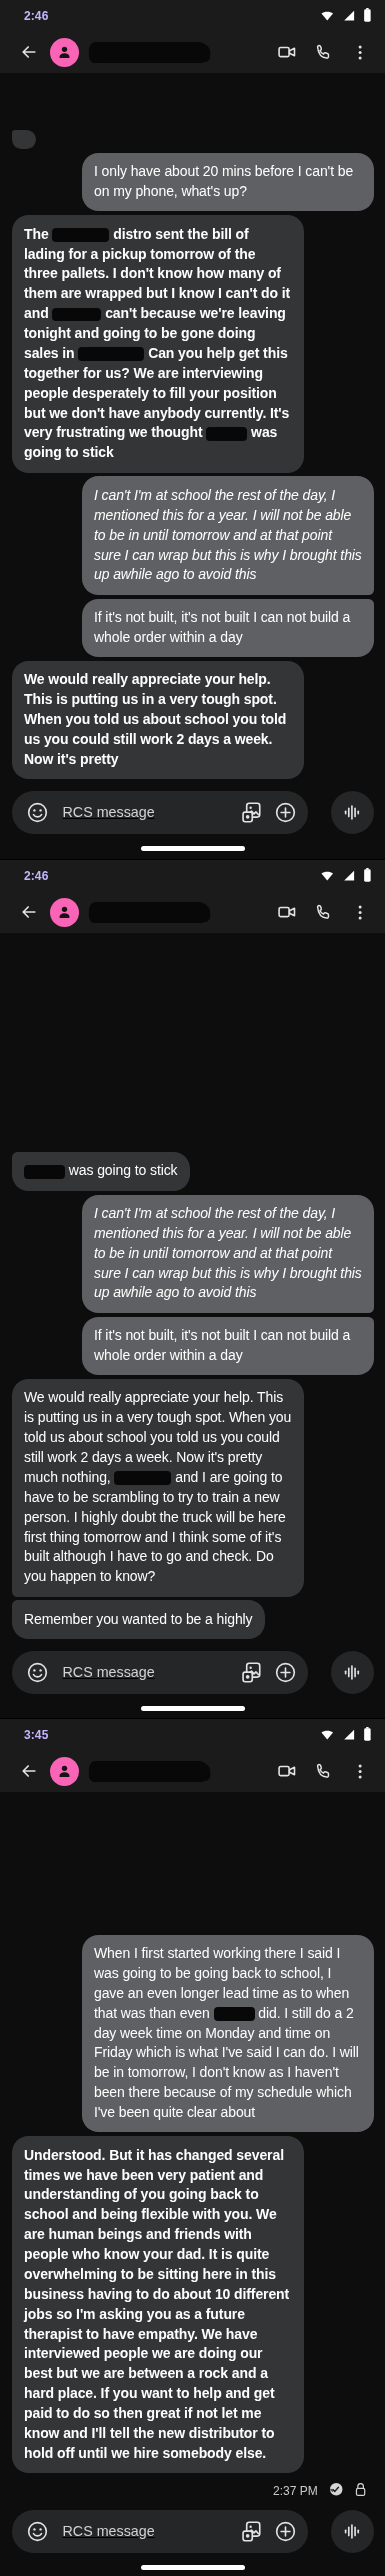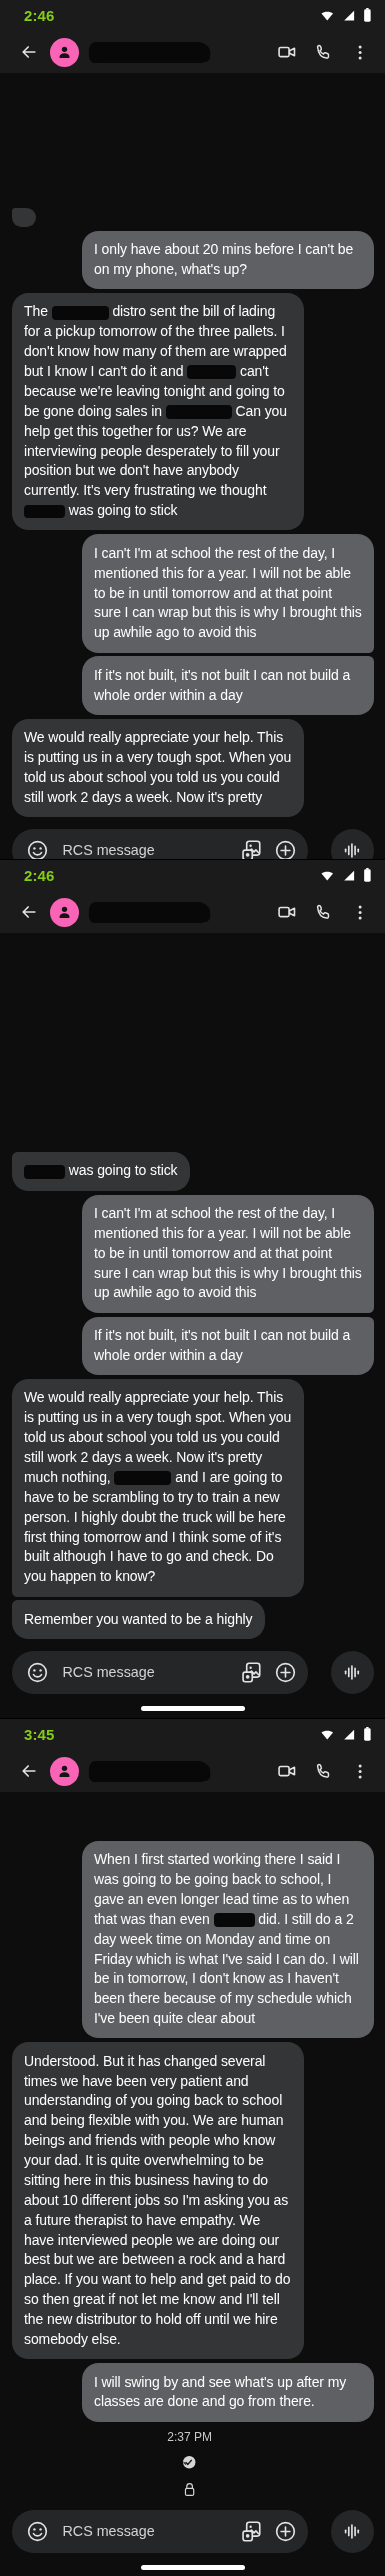--- a/index.html
+++ b/index.html
@@ -21,22 +21,22 @@
   
   .status-bar {
     height: 31px;
     background: #1b1b1b;
     display: flex;
     align-items: center;
     justify-content: space-between;
     padding: 0 14.3px 0 24px;
   }
   .status-time {
-    color: #84cc16;
-    font-size: 15px;
+    color: #c4b5fd;
+    font-size: 12px;
     font-weight: bold;
     letter-spacing: 0.1px;
   }
   .status-icons {
     display: flex;
     align-items: center;
     gap: 6.6px;
   }
   .status-icons svg { display: block; }
 
@@ -116,58 +116,59 @@
     color: #ffffff;
     letter-spacing: -0.1px;
     word-wrap: break-word;
   }
   .bubble.incoming {
     background: #333537;
     border-radius: 16.5px 16.5px 16.5px 5.5px;
   }
   .bubble.incoming.solo {
     border-radius: 16.5px;
+    font-weight: bold;
   }
   .bubble.incoming.top {
     border-radius: 16.5px 16.5px 16.5px 5.5px;
   }
   .bubble.incoming.bottom {
     border-radius: 5.5px 16.5px 16.5px 16.5px;
   }
   .bubble.outgoing {
     background: #5f6063;
     border-radius: 16.5px 16.5px 5.5px 16.5px;
   }
   .bubble.outgoing.solo { border-radius: 16.5px; }
-  .bubble.outgoing.top { border-radius: 16.5px 16.5px 5.5px 16.5px; }
+  .bubble.outgoing.top { border-radius: 16.5px 16.5px 5.5px 16.5px; font-style: italic; }
   .bubble.outgoing.bottom { border-radius: 16.5px 5.5px 16.5px 16.5px; }
 
   
   .clip-top { margin-top: 0; }
 
   .meta-row {
     display: flex;
     justify-content: flex-end;
     align-items: center;
     gap: 10px;
     padding: 4.4px 6.6px 2.2px 0;
-    flex-direction: column;
   }
   .meta-time {
     color: #c9c9c9;
     font-size: 12px;
   }
 
   
   .composer {
     background: #0d0d0d;
     display: flex;
     align-items: center;
     gap: 23px;
     padding: 7.7px 12px 5.5px 12px;
+    text-decoration: underline;
   }
   .input-pill {
     flex: 1 1 auto;
     height: 43px;
     background: #252627;
     border-radius: 22px;
     display: flex;
     align-items: center;
     padding: 0 11px 0 13.2px;
     gap: 10px;
@@ -257,21 +258,21 @@
           </div>
           <div class="icon-btn">
             <svg width="14.3" height="19" viewBox="0 0 6 24" aria-hidden="true">
               <circle cx="3" cy="5.2" r="1.9" fill="#e3e3e3"></circle>
               <circle cx="3" cy="12" r="1.9" fill="#e3e3e3"></circle>
               <circle cx="3" cy="18.8" r="1.9" fill="#e3e3e3"></circle>
             </svg>
           </div>
         </div>
       </div>
-      <div style="height:710px;overflow:hidden;position:relative;margin-top:38px;">
+      <div style="height:710px;overflow:hidden;position:relative;">
         <div class="thread" style="position:absolute;left:0;right:0;bottom:0;">
           <div class="row incoming clip-top" style="">
             <div class="bubble incoming bottom"></div>
           </div>
           <div class="row outgoing" style="">
             <div class="bubble outgoing solo">I only have about 20 mins before I can't be on my phone, what's up?</div>
           </div>
           <div class="row incoming" style="">
             <div class="bubble incoming solo">The <span class="redact" style="width:57px;height:13.8px;"></span> distro sent the bill of lading for a pickup tomorrow of the three pallets. I don't know how many of them are wrapped but I know I can't do it and <span class="redact" style="width:49px;height:13.8px;"></span> can't because we're leaving tonight and going to be gone doing sales in <span class="redact" style="width:66px;height:13.8px;"></span> Can you help get this together for us? We are interviewing people desperately to fill your position but we don't have anybody currently. It's very frustrating we thought <span class="redact" style="width:41px;height:13.8px;"></span> was going to stick</div>
           </div>
@@ -507,23 +508,20 @@
           </div>
         </div>
       </div>
       <div style="height:710px;overflow:hidden;position:relative;">
         <div class="thread" style="position:absolute;left:0;right:0;bottom:0;">
           <div class="row outgoing clip-top" style="">
             <div class="bubble outgoing solo">When I first started working there I said I was going to be going back to school, I gave an even longer lead time as to when that was than even <span class="redact" style="width:41px;height:13.8px;"></span> did. I still do a 2 day week time on Monday and time on Friday which is what I've said I can do. I will be in tomorrow, I don't know as I haven't been there because of my schedule which I've been quite clear about</div>
           </div>
           <div class="row incoming" style="">
             <div class="bubble incoming solo">Understood. But it has changed several times we have been very patient and understanding of you going back to school and being flexible with you. We are human beings and friends with people who know your dad. It is quite overwhelming to be sitting here in this business having to do about 10 different jobs so I'm asking you as a future therapist to have empathy. We have interviewed people we are doing our best but we are between a rock and a hard place. If you want to help and get paid to do so then great if not let me know and I'll tell the new distributor to hold off until we hire somebody else.</div>
-          </div>
-          <div class="row outgoing" style="">
-            <div class="bubble outgoing solo">I will swing by and see what's up after my classes are done and go from there.</div>
           </div>
           <div class="meta-row">
             <span class="meta-time">2:37 PM</span>
             <span><svg width="16.5" height="16.5" viewBox="0 0 24 24" aria-hidden="true">
                 <circle cx="12" cy="12" r="9" fill="#d6d6d6"></circle>
                 <path fill="none" stroke="#1b1b1b" stroke-width="2" stroke-linecap="round" stroke-linejoin="round" d="m7.2 12.4 2.6 2.8 5.4-6"></path>
                 <path fill="none" stroke="#1b1b1b" stroke-width="1.6" stroke-linecap="round" d="M4.2 12.2 6.6 14.8"></path>
               </svg></span>
             <span><svg width="13.2" height="15.4" viewBox="0 0 18 22" aria-hidden="true">
                 <path fill="none" stroke="#d6d6d6" stroke-width="1.7" d="M5 9V6.4a4 4 0 0 1 8 0V9"></path>

